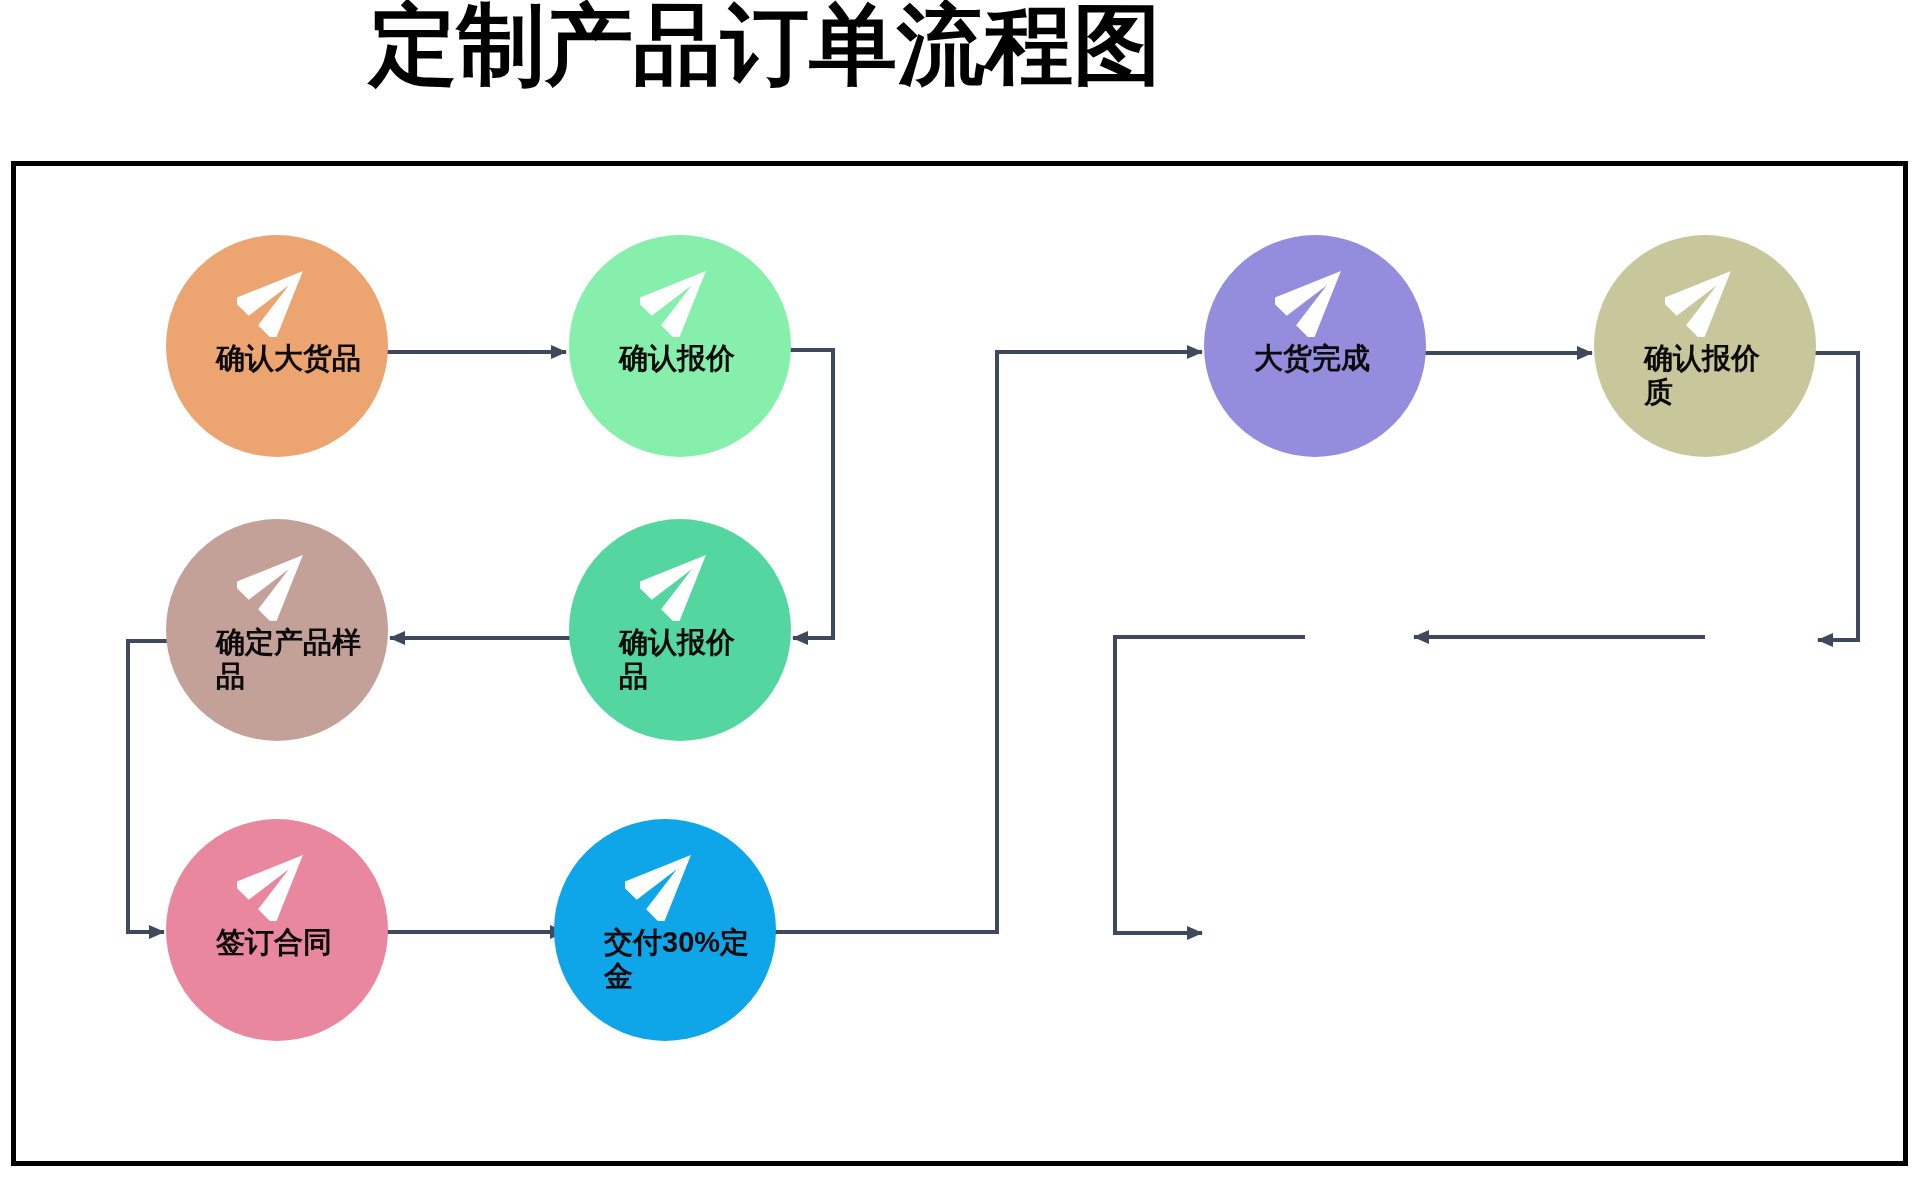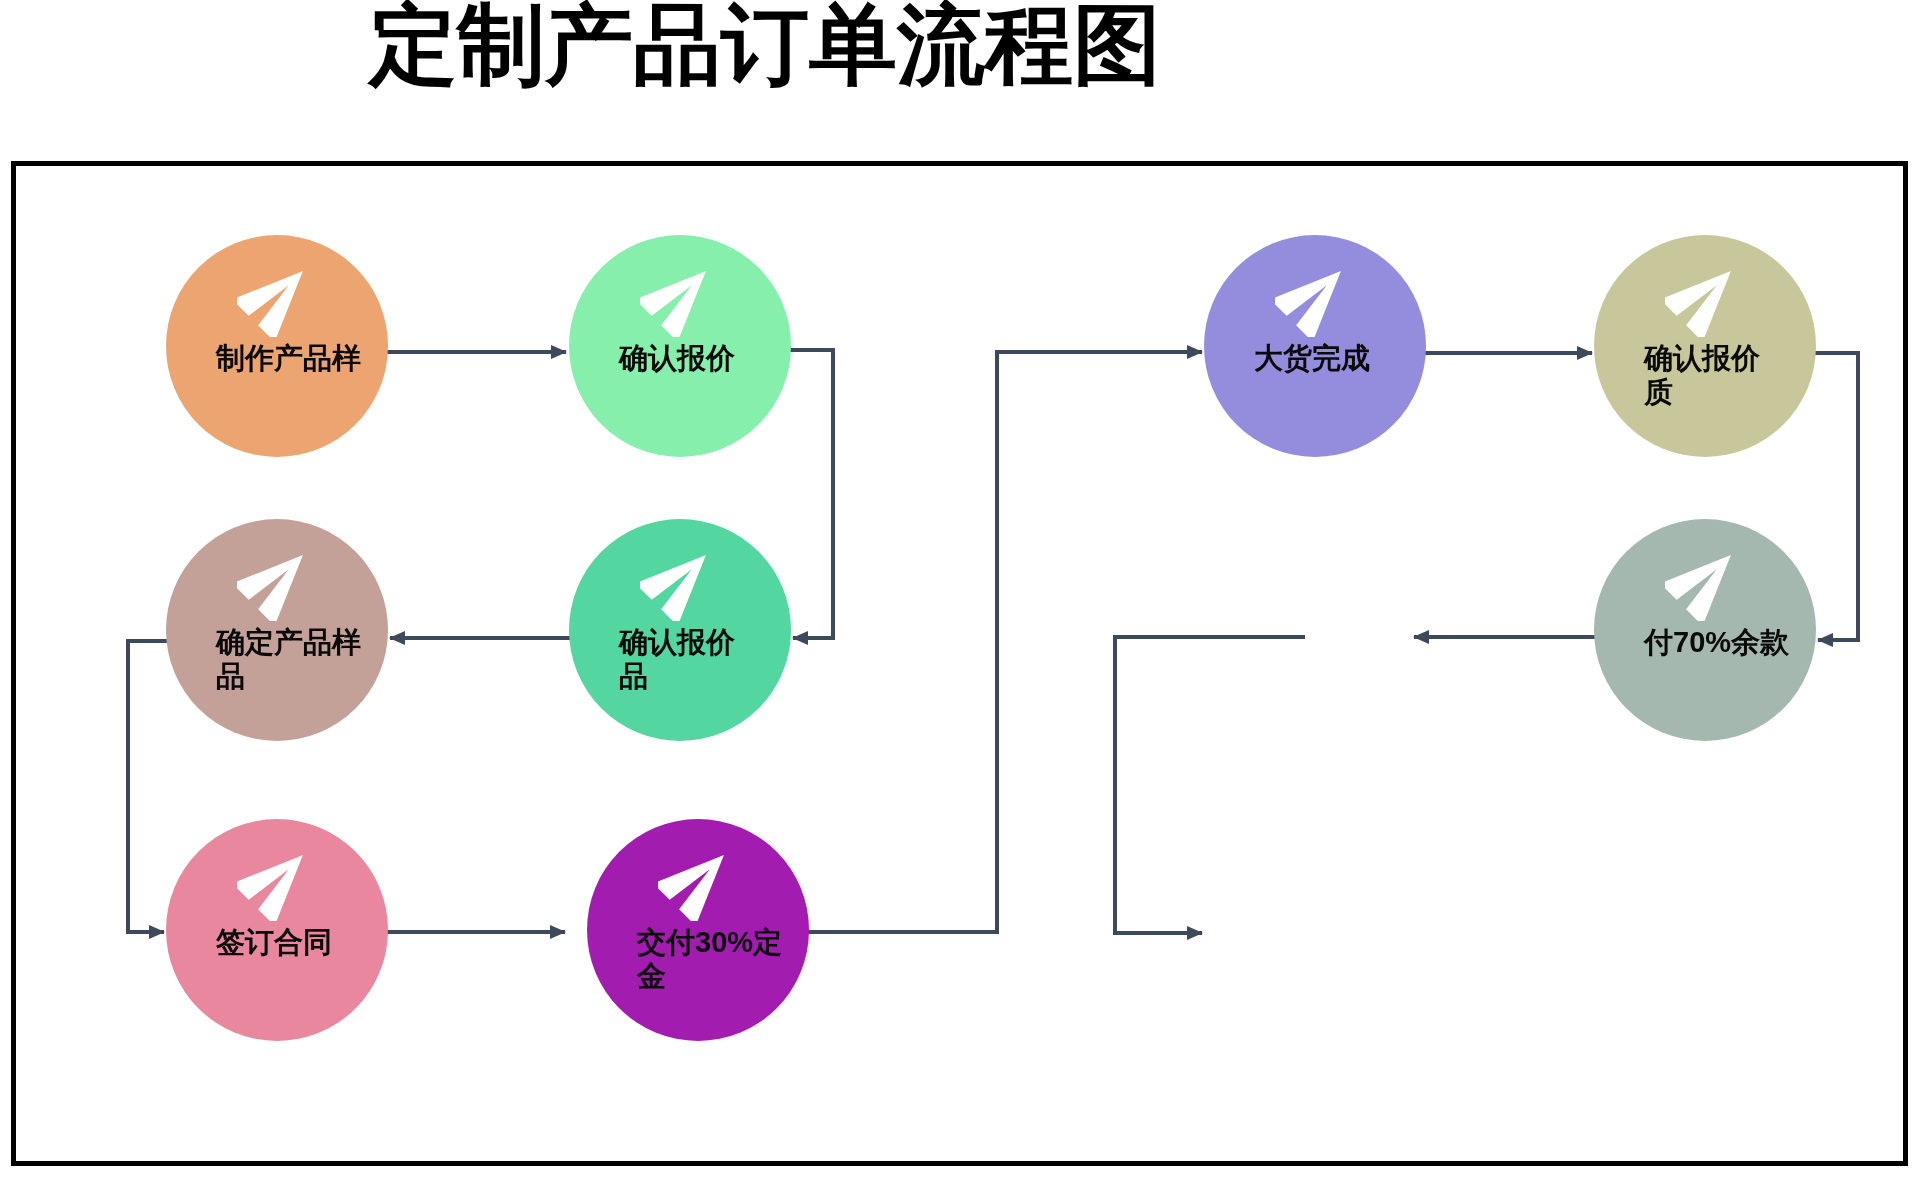--- a/index.html
+++ b/index.html
@@ -62,21 +62,21 @@
 
 <div class="node-layer">
     <div class="node" style="left: 166px; top: 235px; background: rgb(236, 164, 113);">
       <span class="plane">
         <svg viewBox="0 0 24 24">
           <g transform="rotate(-45 12 12)">
             <path d="M2 21 L23 12 L2 3 L2 10 L17 12 L2 14 Z" fill="#FFFFFF"></path>
           </g>
         </svg>
       </span>
-      <span class="nlabel">制作产品样</span>
+      <span class="nlabel">确认大货品</span>
     </div>
     <div class="node" style="left: 569px; top: 235px; background: #86efac;">
       <span class="plane">
         <svg viewBox="0 0 24 24">
           <g transform="rotate(-45 12 12)">
             <path d="M2 21 L23 12 L2 3 L2 10 L17 12 L2 14 Z" fill="#FFFFFF"></path>
           </g>
         </svg>
       </span>
       <span class="nlabel">确认报价</span>
@@ -106,21 +106,21 @@
     <div class="node" style="left: 166px; top: 819px; background: rgb(232, 135, 158);">
       <span class="plane">
         <svg viewBox="0 0 24 24">
           <g transform="rotate(-45 12 12)">
             <path d="M2 21 L23 12 L2 3 L2 10 L17 12 L2 14 Z" fill="#FFFFFF"></path>
           </g>
         </svg>
       </span>
       <span class="nlabel">签订合同</span>
     </div>
-    <div class="node" style="left: 587px; top: 819px; background: #a21caf;">
+    <div class="node" style="left: 554px; top: 819px; background: #0ea5e9;">
       <span class="plane">
         <svg viewBox="0 0 24 24">
           <g transform="rotate(-45 12 12)">
             <path d="M2 21 L23 12 L2 3 L2 10 L17 12 L2 14 Z" fill="#FFFFFF"></path>
           </g>
         </svg>
       </span>
       <span class="nlabel">交付30%定
 金</span>
     </div>
@@ -138,23 +138,13 @@
       <span class="plane">
         <svg viewBox="0 0 24 24">
           <g transform="rotate(-45 12 12)">
             <path d="M2 21 L23 12 L2 3 L2 10 L17 12 L2 14 Z" fill="#FFFFFF"></path>
           </g>
         </svg>
       </span>
       <span class="nlabel">确认报价
 质</span>
     </div>
-    <div class="node" style="left: 1594px; top: 519px; background: rgb(165, 184, 176);">
-      <span class="plane">
-        <svg viewBox="0 0 24 24">
-          <g transform="rotate(-45 12 12)">
-            <path d="M2 21 L23 12 L2 3 L2 10 L17 12 L2 14 Z" fill="#FFFFFF"></path>
-          </g>
-        </svg>
-      </span>
-      <span class="nlabel">付70%余款</span>
-    </div>
   </div>
 
 </body></html>

